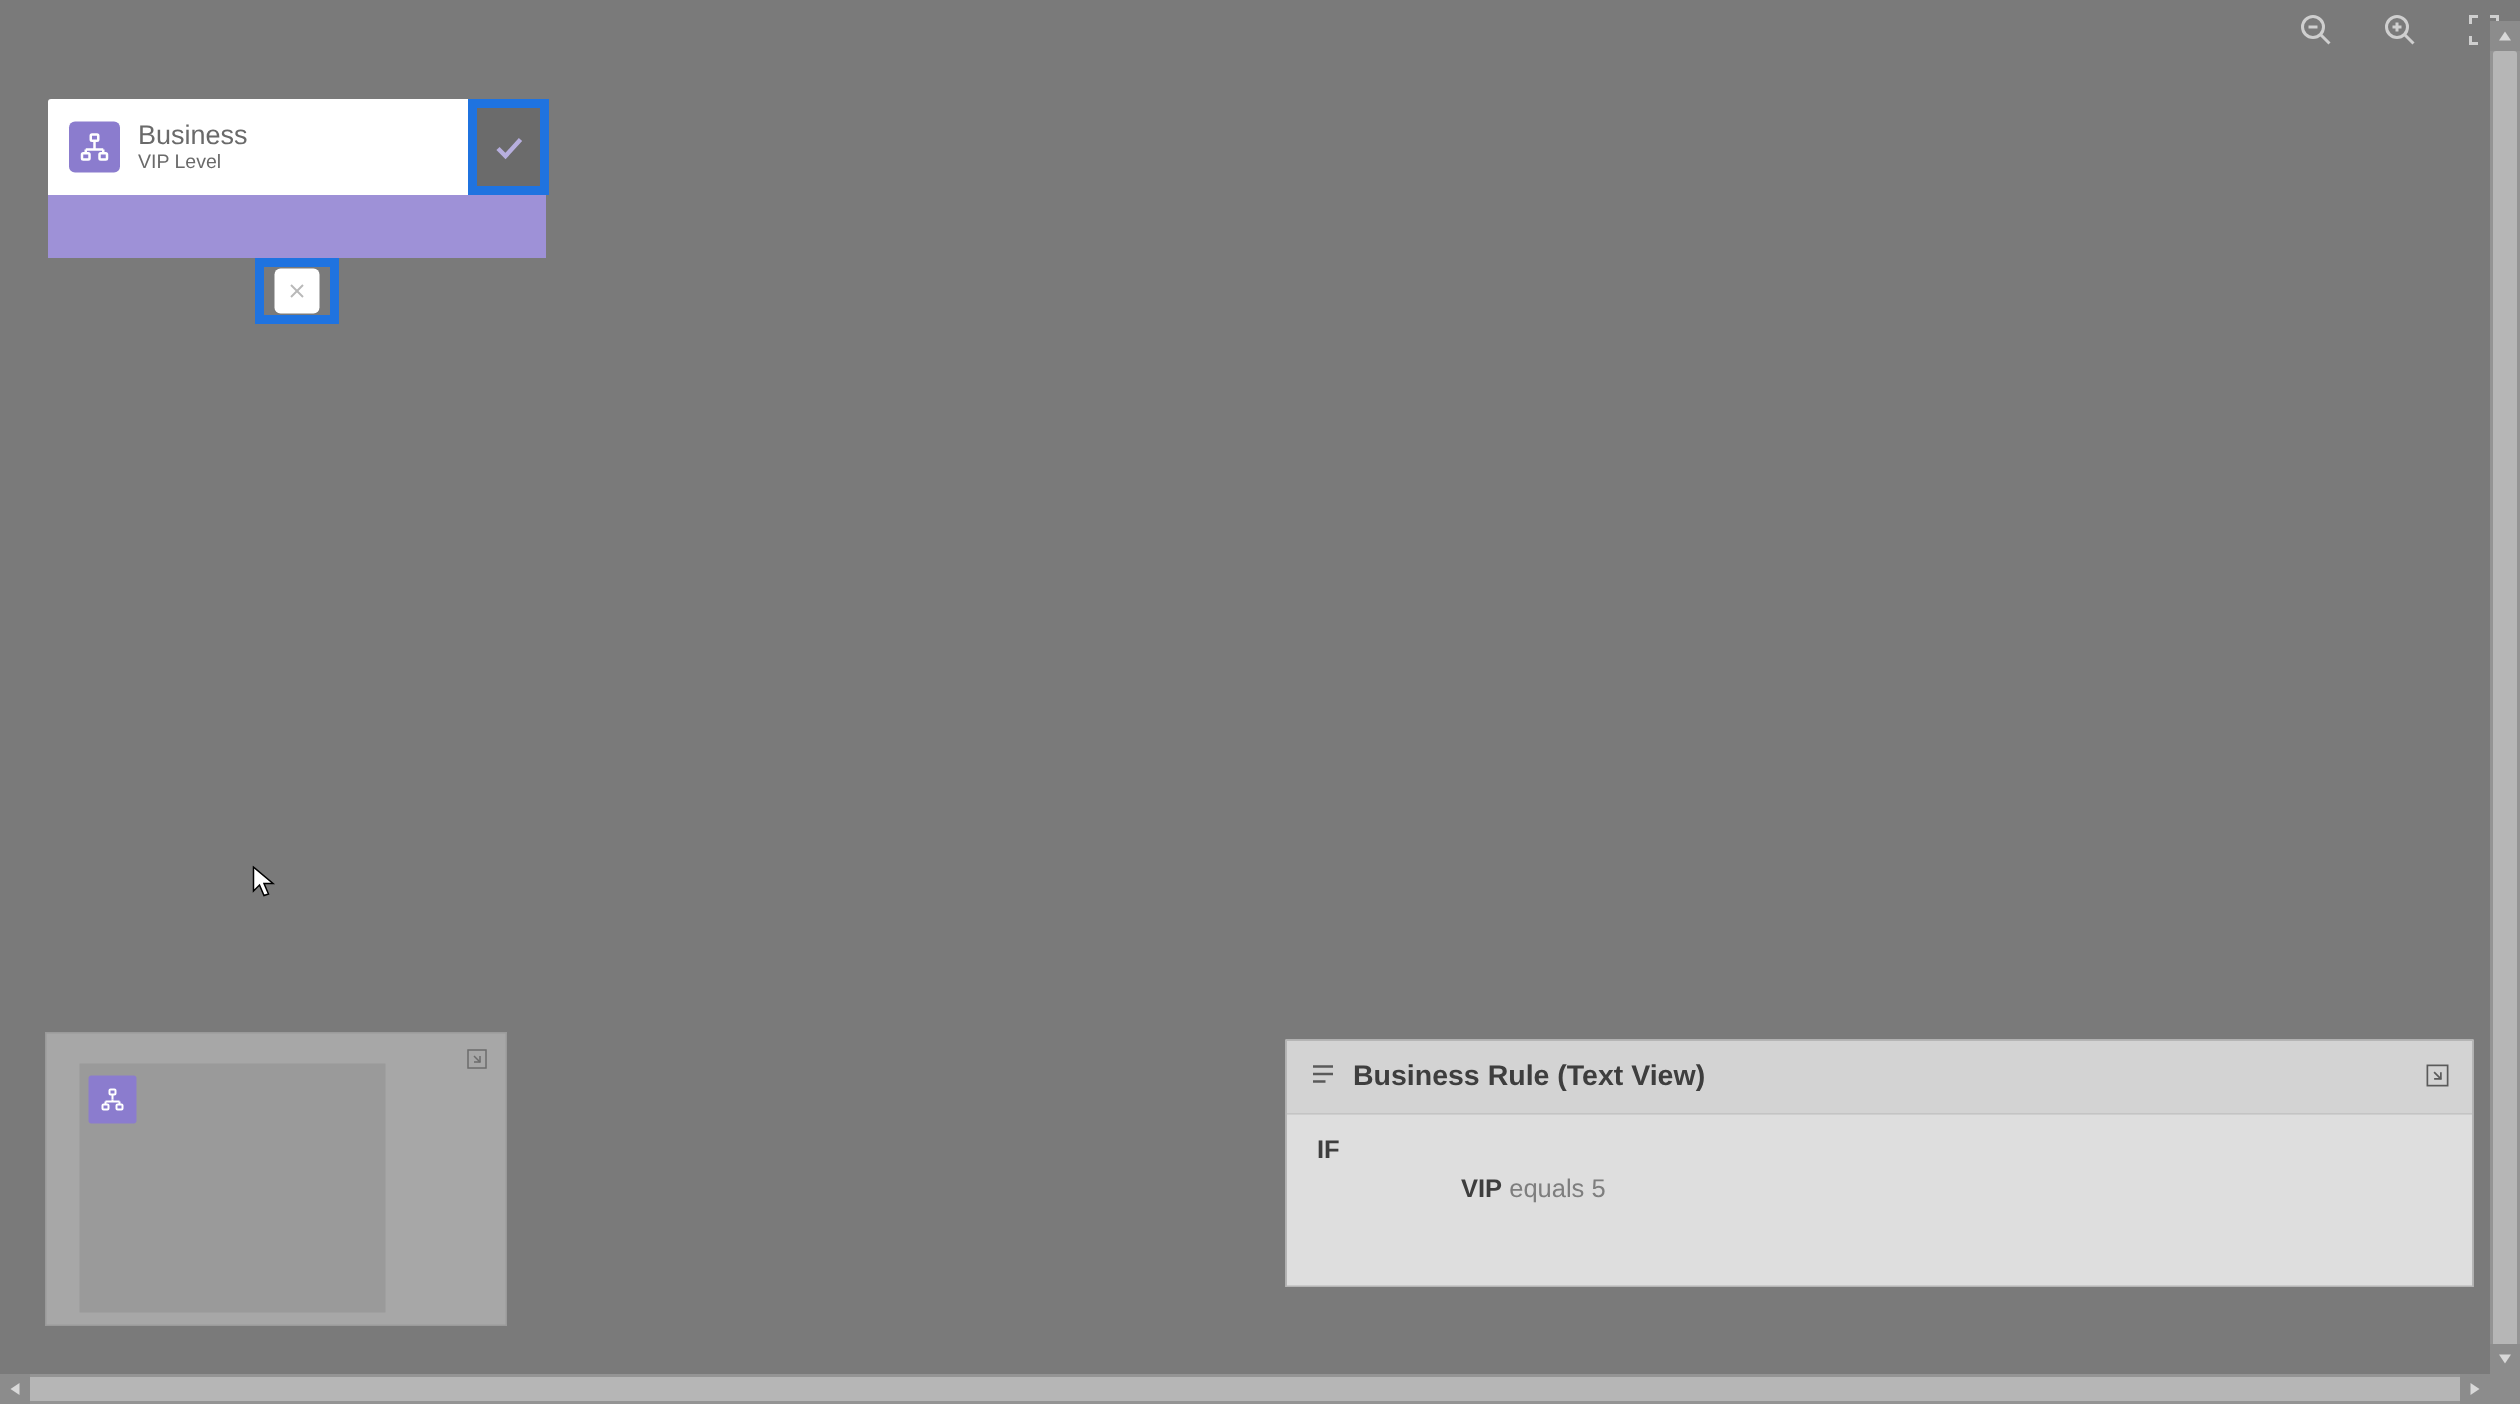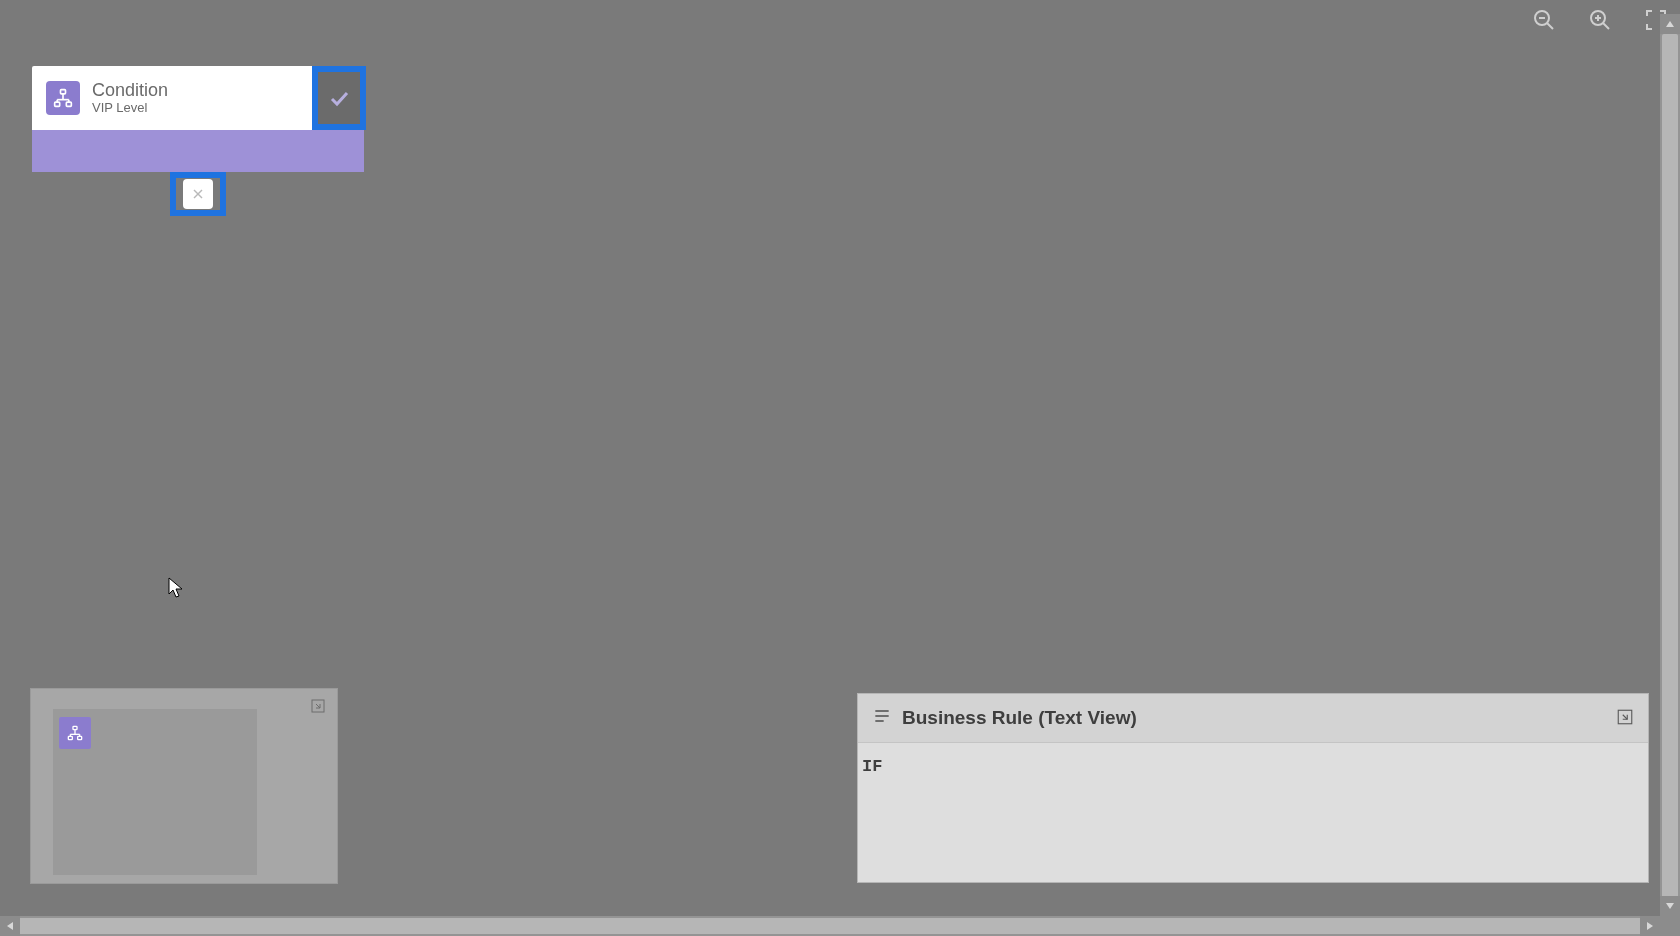--- a/index.html
+++ b/index.html
@@ -131,21 +131,21 @@
     display:flex;align-items:center;justify-content:center;cursor:pointer;
   }
   .minimap .mm-expand svg{stroke:#6c6c6c;fill:none;stroke-width:1.5;}
 
   
   .textview{
     position:absolute;
     left:857px;
     top:693px;
     width:792px;
-    height:190px;
+    height:165px;
     background:#dedede;
     border:1px solid #b5b5b5;
     box-sizing:border-box;
   }
   .tv-header{
     height:48px;
     background:#d3d3d3;
     display:flex;
     align-items:center;
     gap:10px;
@@ -154,24 +154,23 @@
     position:relative;
   }
   .tv-header-icon svg{stroke:#5a5a5a;fill:none;stroke-width:2;}
   .tv-title{font-size:19px;font-weight:600;color:#3e3e3e;}
   .tv-expand{
     position:absolute;right:12px;top:12px;width:22px;height:22px;
     display:flex;align-items:center;justify-content:center;cursor:pointer;
   }
   .tv-expand svg{stroke:#5a5a5a;fill:none;stroke-width:1.5;}
   .tv-body{
-    padding:14px 4px;
+    padding:14px 20px;
     font-size:17px;
     color:#3e3e3e;
-    font-family:Liberation Mono, monospace;
   }
   .tv-if,.tv-then{font-weight:700;}
   .tv-expr{margin:6px 0 6px 96px;}
   .tv-expr .field{font-weight:700;color:#3e3e3e;}
   .tv-expr .op{color:#7e7e7e;}
 
   
   .cursor{
     position:absolute;
     left:168px;
@@ -246,21 +245,21 @@
           <rect x="2" y="17" width="6" height="5" rx="1"></rect>
           <rect x="16" y="17" width="6" height="5" rx="1"></rect>
           <line x1="12" y1="7" x2="12" y2="12"></line>
           <line x1="5" y1="17" x2="5" y2="14"></line>
             <line x1="19" y1="17" x2="19" y2="14"></line>
           <line x1="5" y1="14" x2="19" y2="14"></line>
             <line x1="12" y1="12" x2="12" y2="14"></line>
         </svg>
       </div>
       <div class="cond-text-lines">
-        <div class="cond-line1">Condition</div>
+        <div class="cond-line1">Business</div>
         <div class="cond-line2">VIP Level</div>
       </div>
     </div>
     <div class="true-branch-box" title="true">
       <svg width="24" height="24" viewBox="0 0 24 24">
         <polyline points="5 13 10 18 20 7"></polyline>
       </svg>
     </div>
   </div>
   <div class="condition-body"></div>
@@ -311,20 +310,21 @@
     <div class="tv-expand" title="expand">
       <svg width="18" height="18" viewBox="0 0 24 24">
         <rect x="3" y="3" width="18" height="18"></rect>
           <polyline points="9 15 15 15 15 9"></polyline>
           <line x1="9" y1="9" x2="15" y2="15"></line>
       </svg>
     </div>
   </div>
   <div class="tv-body">
     <div class="tv-if">IF</div>
+    <div class="tv-expr"><span class="field">VIP</span> <span class="op">equals</span> <span class="op">5</span></div>
   </div>
 </div>
 
 <div class="cursor">
   <svg width="16" height="22" viewBox="0 0 16 22">
     <polygon points="1,1 1,17 5,13 8,20 11,19 8,12 14,12"></polygon>
   </svg>
 </div>
 
 <div class="vscroll">

